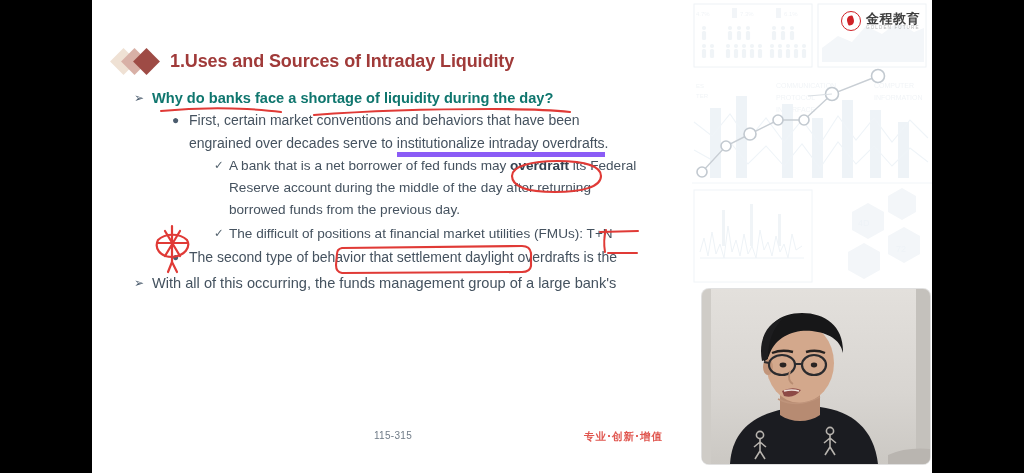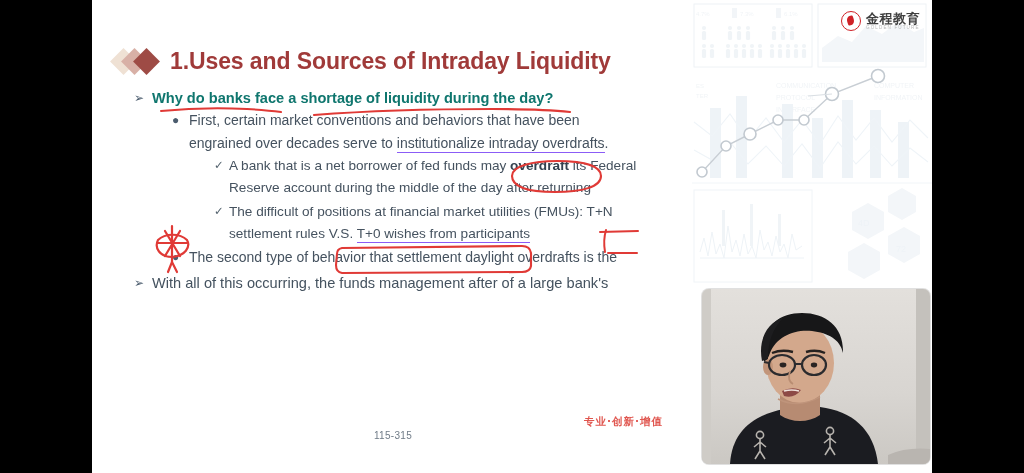--- a/index.html
+++ b/index.html
@@ -30,21 +30,21 @@
   .logo-en{font-size:4.6px;color:#b9b9b9;letter-spacing:1.1px;margin-top:1px;
            font-family:"Liberation Sans",sans-serif;}
 
   
   .title-row{position:absolute;left:22px;top:46px;display:flex;align-items:center;}
   .diamonds{position:relative;width:56px;height:30px;flex:none;}
   .dia{position:absolute;top:6px;width:19px;height:19px;transform:rotate(45deg);}
   .dia.d1{left:0px; background:#efe1d4;}
   .dia.d2{left:11px;background:#d8b0a6;}
   .dia.d3{left:23px;background:#9e4b45;}
-  .slide-title{font-size:23px;font-weight:bold;color:#a03a39;letter-spacing:-.1px;
+  .slide-title{font-size:18px;font-weight:bold;color:#a03a39;letter-spacing:-.1px;
                font-family:"Liberation Sans",sans-serif;white-space:nowrap;}
 
   
   .body{position:absolute;left:22px;top:88px;width:580px;color:#3d4a5c;}
   .ln{display:flex;align-items:flex-start;font-family:"Liberation Sans",sans-serif;}
   .mk{flex:none;text-align:left;}
   .tx{flex:1;}
 
   
   .l1{font-size:14.6px;line-height:20px;margin-left:20px;}
@@ -59,26 +59,26 @@
 
   
   .l3{font-size:13.6px;line-height:21px;margin-left:100px;margin-top:1px;}
   .l3 .mk{width:15px;color:#55646f;font-size:11.5px;line-height:21px;}
   .l3 .tx{color:#45525f;}
 
   .hang1{margin-left:38px;}
   .hang2{margin-left:75px;}
   .hang3{margin-left:115px;}
   .b{font-weight:bold;color:#33414f;}
-  .u{border-bottom:1px solid #8b5cf6;padding-bottom:1px;}
+  .u{border-bottom:5px solid #8b5cf6;padding-bottom:1px;}
 
   
   .pagenum{position:absolute;left:282px;top:430px;font-size:10px;color:#6f7b87;
            font-family:"Liberation Sans",sans-serif;letter-spacing:.3px;}
-  .slogan{position:absolute;left:492px;top:415px;font-size:10.5px;color:#e0564f;
+  .slogan{position:absolute;left:492px;top:430px;font-size:10.5px;color:#e0564f;
           font-family:"DejaVu Sans",sans-serif;font-weight:bold;letter-spacing:1px;}
 
   
   .ink{position:absolute;left:0;top:0;width:840px;height:473px;pointer-events:none;}
 
   
   .cam{position:absolute;left:610px;top:289px;width:228px;height:175px;
        border-radius:7px;overflow:hidden;background:#c9c6c2;
        box-shadow:0 0 0 1px rgba(0,0,0,.12);}
   .cam svg{display:block;}
@@ -273,37 +273,37 @@
         <span class="tx">engrained over decades serve to <span class="u">institutionalize intraday overdrafts</span>.</span>
       </div>
 
       <div class="ln l3">
         <span class="mk">✓</span>
         <span class="tx">A bank that is a net borrower of fed funds may <span class="b">overdraft</span> its Federal</span>
       </div>
       <div class="ln l3 hang3">
         <span class="tx">Reserve account during the middle of the day after returning</span>
       </div>
+      <div class="ln l3 hang3">
+        <span class="tx">borrowed funds from the previous day.</span>
+      </div>
 
       <div class="ln l3" style="margin-top:3px;">
         <span class="mk">✓</span>
         <span class="tx">The difficult of positions at financial market utilities (FMUs): T+N</span>
       </div>
-      <div class="ln l3 hang3">
-        <span class="tx">settlement rules V.S. <span class="u">T+0 wishes from participants</span></span>
-      </div>
 
       <div class="ln l2" style="margin-top:3px;">
         <span class="mk">●</span>
         <span class="tx">The second type of behavior that settlement daylight overdrafts is the</span>
       </div>
 
       <div class="ln l1 plain" style="margin-top:5px;">
         <span class="mk">➢</span>
-        <span class="tx">With all of this occurring, the funds management after of a large bank's</span>
+        <span class="tx">With all of this occurring, the funds management group of a large bank's</span>
       </div>
     </div>
 
     <svg class="ink" viewBox="0 0 840 473" xmlns="http://www.w3.org/2000/svg">
       <g fill="none" stroke="#e03a36" stroke-linecap="round" stroke-linejoin="round">
 
         <path d="M69,111 Q110,107 155,109 Q175,110 189,112" stroke-width="2"></path>
 
         <path d="M222,115 Q300,109 400,109 Q450,109 478,112" stroke-width="2.2"></path>
 

